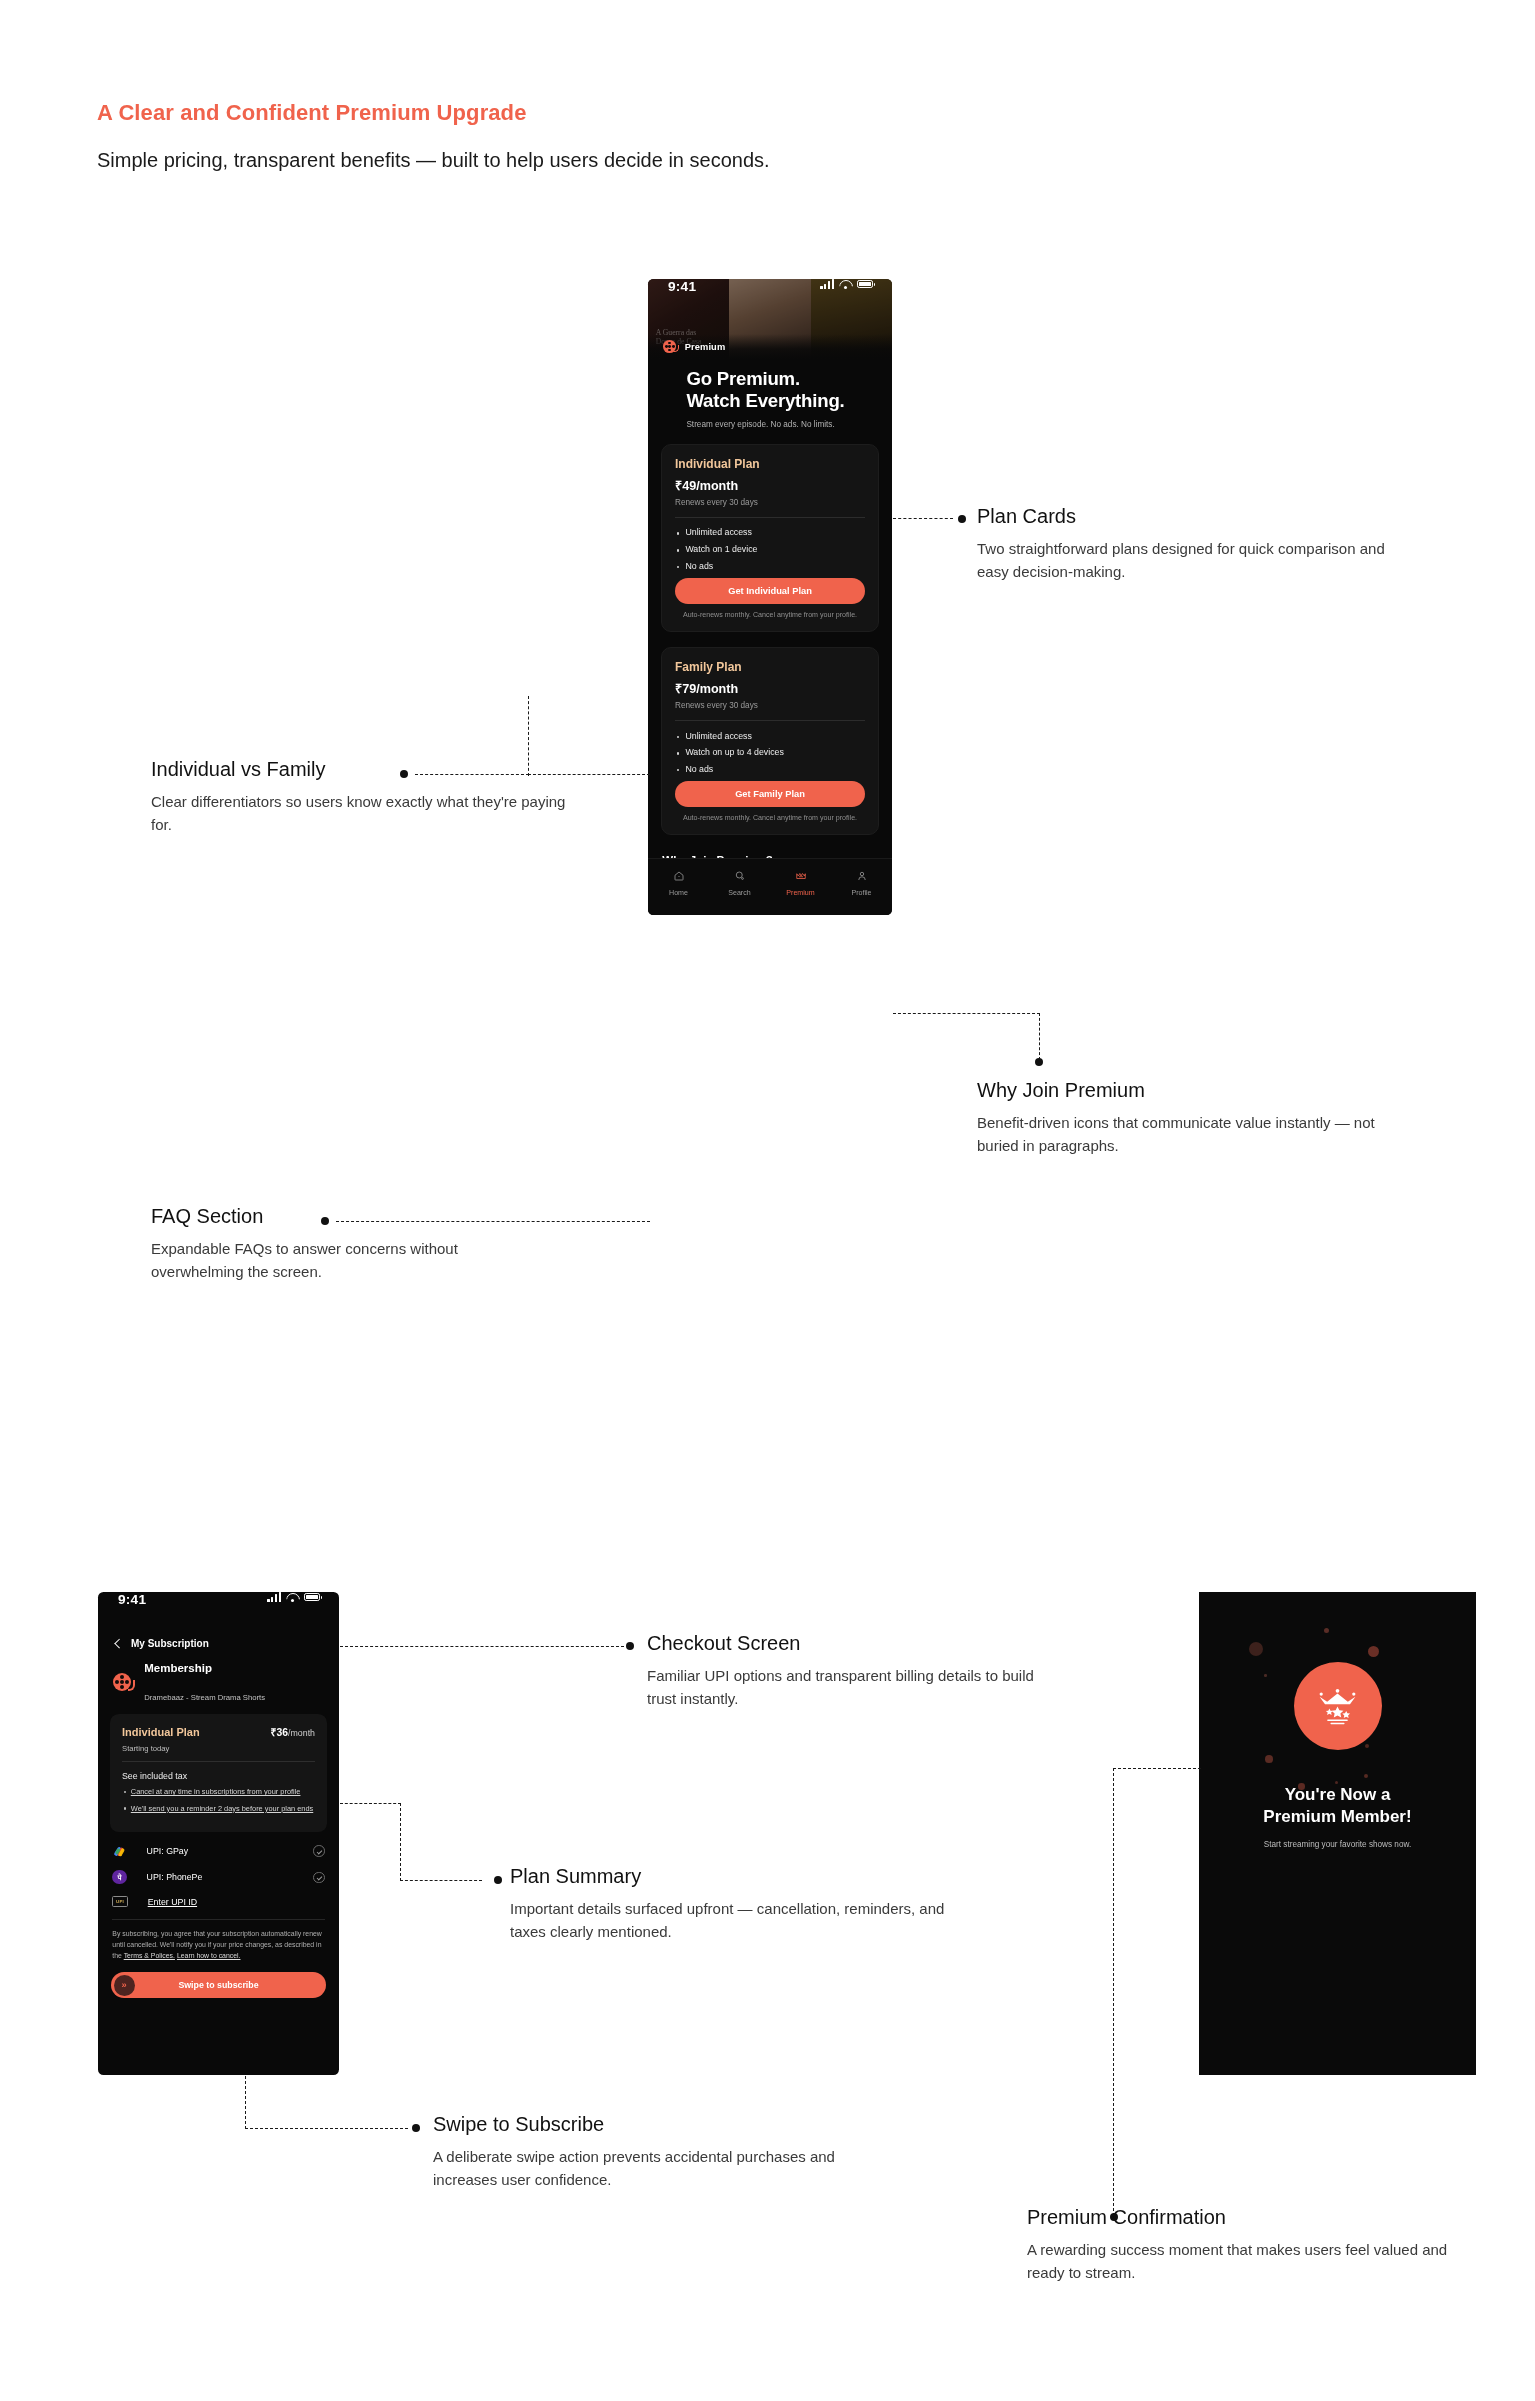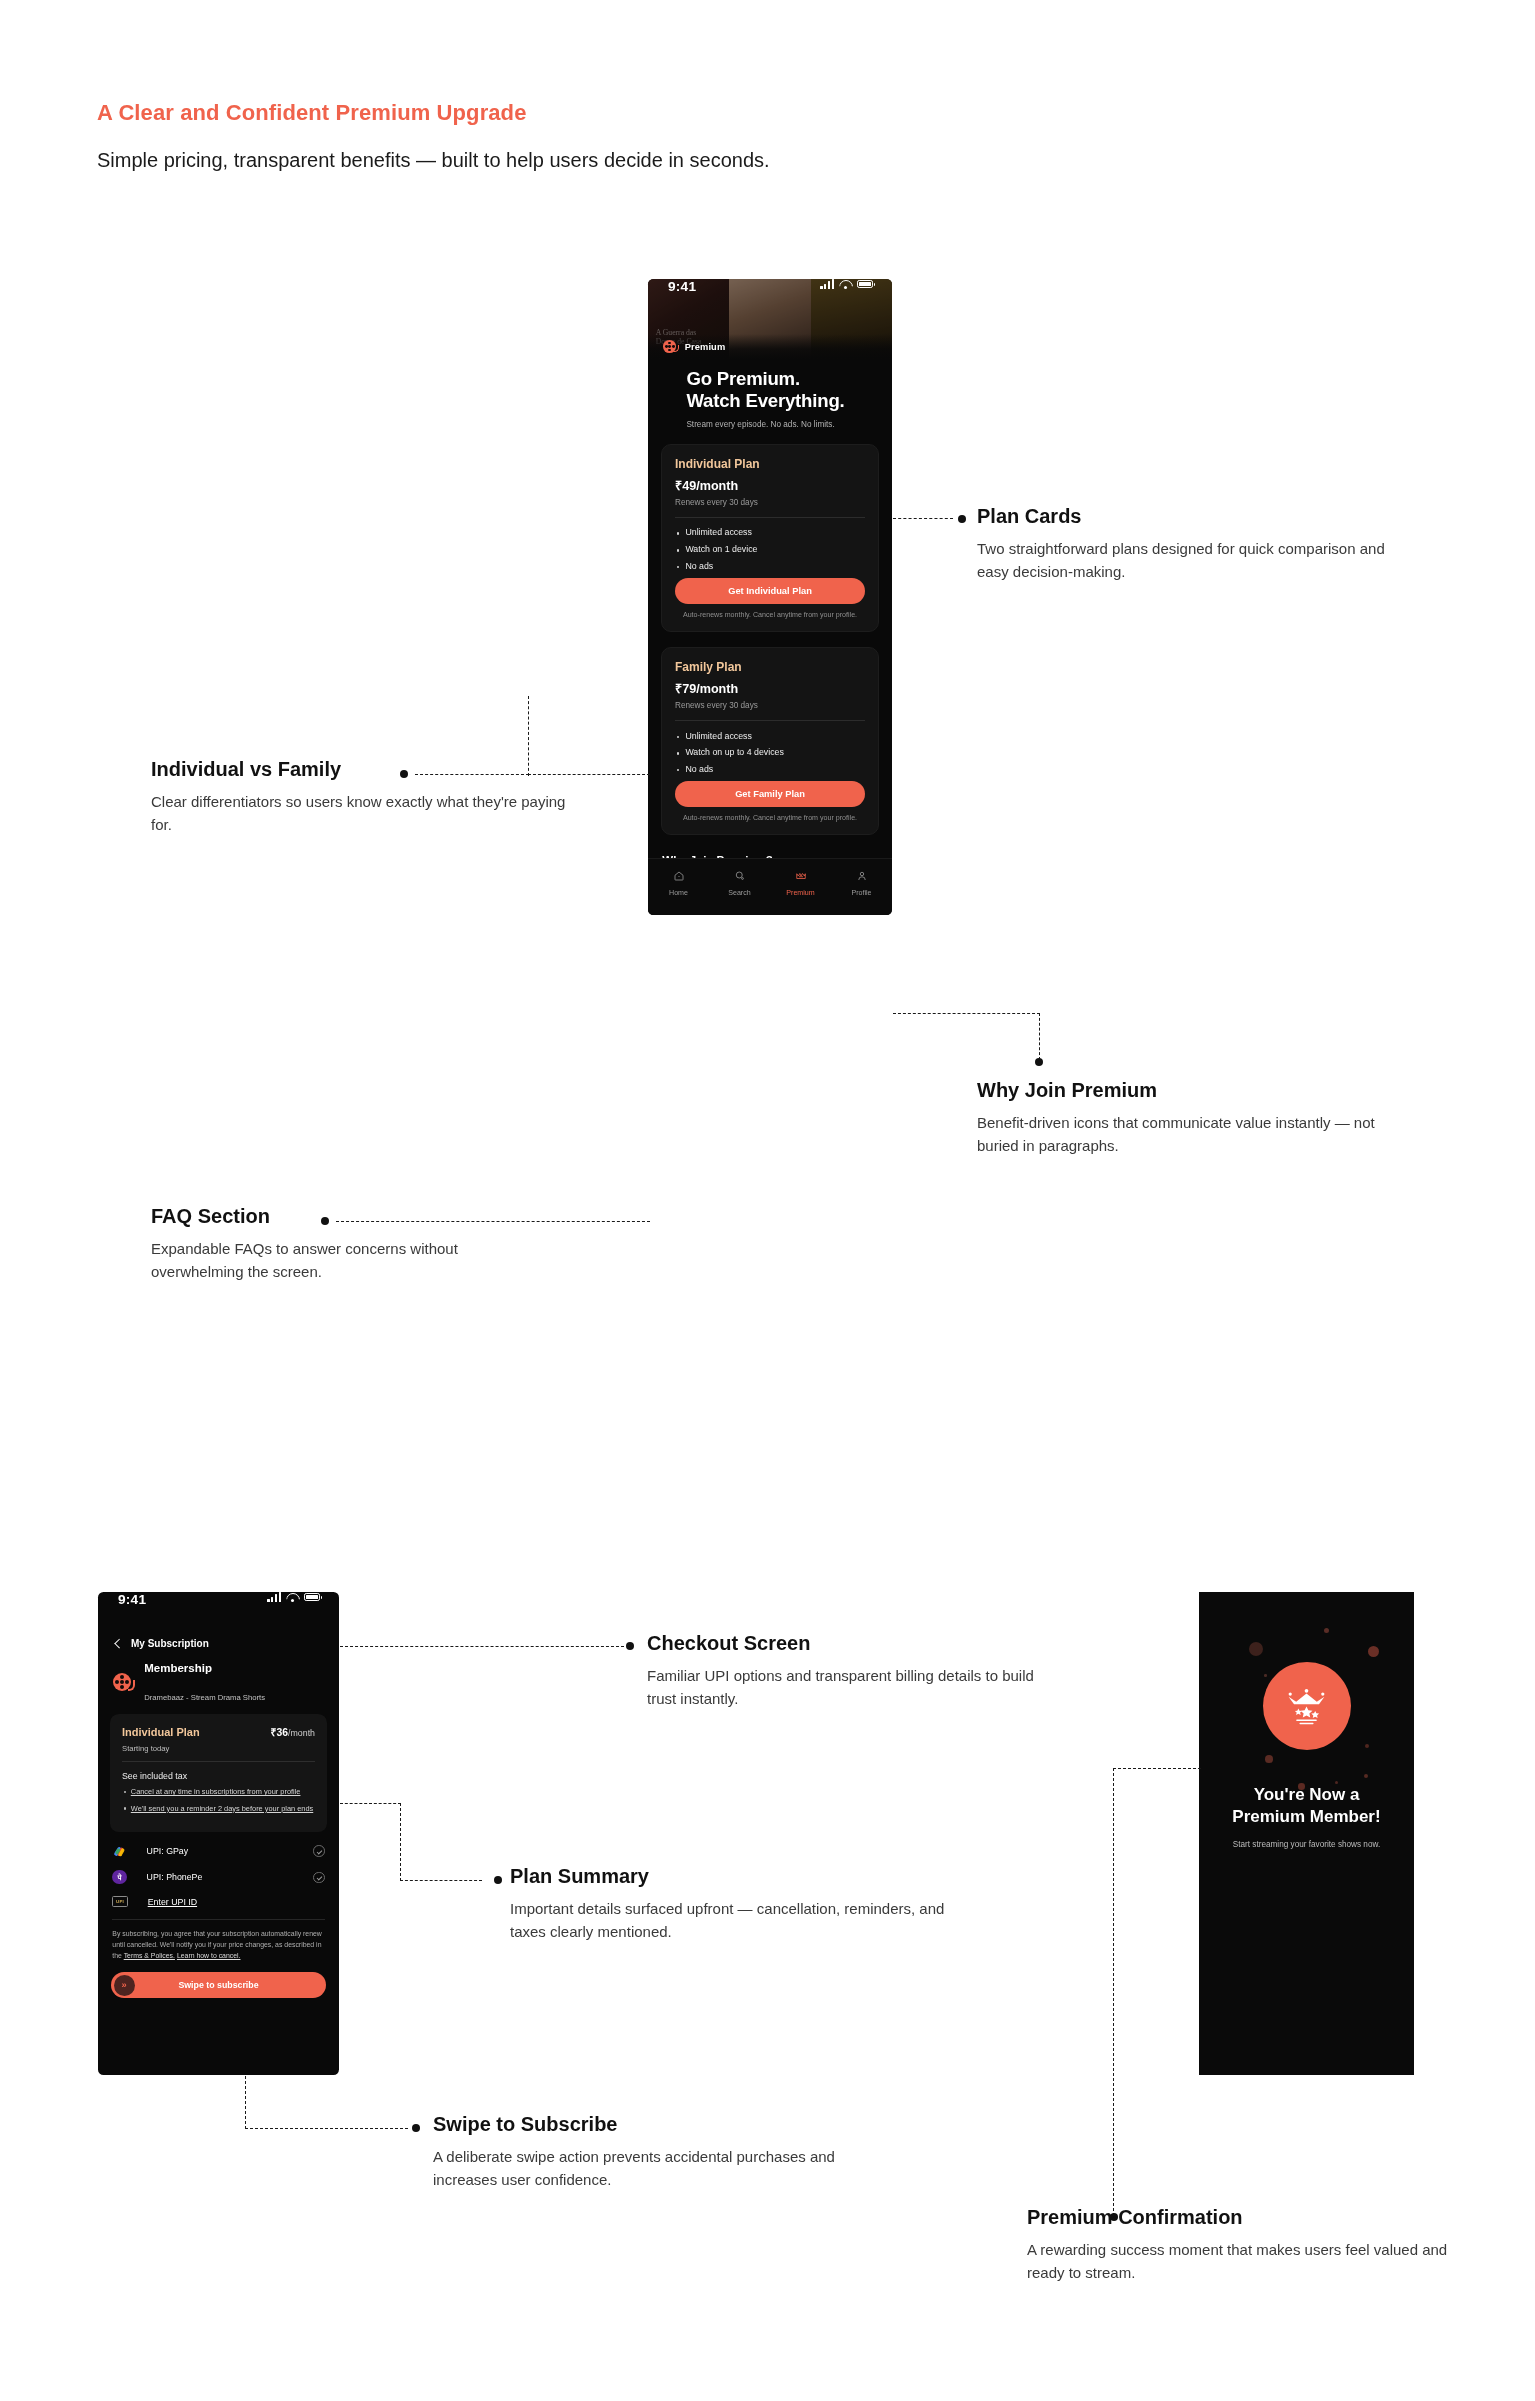--- a/index.html
+++ b/index.html
@@ -17,21 +17,21 @@
     font-size: 22px; font-weight: 700; color: #F0634C; letter-spacing: 0.1px;
   }
   .hdr-sub {
     position: absolute; left: 97px; top: 149px;
     font-size: 20px; font-weight: 400; color: #1b1b1b;
   }
 
   
   .anno { position: absolute; }
   .anno-title {
-    font-size: 20px; font-weight: 700; color: #111;
+    font-size: 20px; font-weight: 400; color: #111;
     white-space: nowrap; line-height: 1.1;
   }
   .anno-body {
     font-size: 15px; font-weight: 400; color: #3a3a3a;
     line-height: 1.52; margin-top: 11px;
   }
   .dot {
     position: absolute; width: 8.2px; height: 8.2px;
     border-radius: 50%; background: #111;
   }
@@ -497,21 +497,21 @@
     <div class="legal">
       <span>By subscribing, you agree that your subscription automatically renew until cancelled. We'll notify you if your price changes, as described in the </span><u>Terms &amp; Polices.</u><span> </span><u>Learn how to cancel.</u>
     </div>
 
     <div class="swipe">
       <span class="swipe-knob">»</span>
       <span class="swipe-lbl">Swipe to subscribe</span>
     </div>
   </div>
 
-  <div class="phone" style="left:1199px; top:1592px; width:215px; height:483px;">
+  <div class="phone" style="left:1199px; top:1592px; width:277px; height:483px;">
     <div class="succ">
       <div class="succ-bg"></div>
 
       <span class="conf" style="left:50px;top:50px;width:14.3px;height:14.3px;background:#3d211c;"></span>
       <span class="conf" style="left:125px;top:36px;width:5px;height:5px;background:#5a2d26;"></span>
       <span class="conf" style="left:169px;top:54px;width:11px;height:11px;background:#6a2f26;"></span>
       <span class="conf" style="left:65px;top:82px;width:2.7px;height:2.7px;background:#4a2a24;"></span>
       <span class="conf" style="left:66px;top:163px;width:7.7px;height:7.7px;background:#5a2b23;"></span>
       <span class="conf" style="left:166px;top:152px;width:4.4px;height:4.4px;background:#50261f;"></span>
       <span class="conf" style="left:99px;top:191px;width:6.6px;height:6.6px;background:#5c2a22;"></span>

